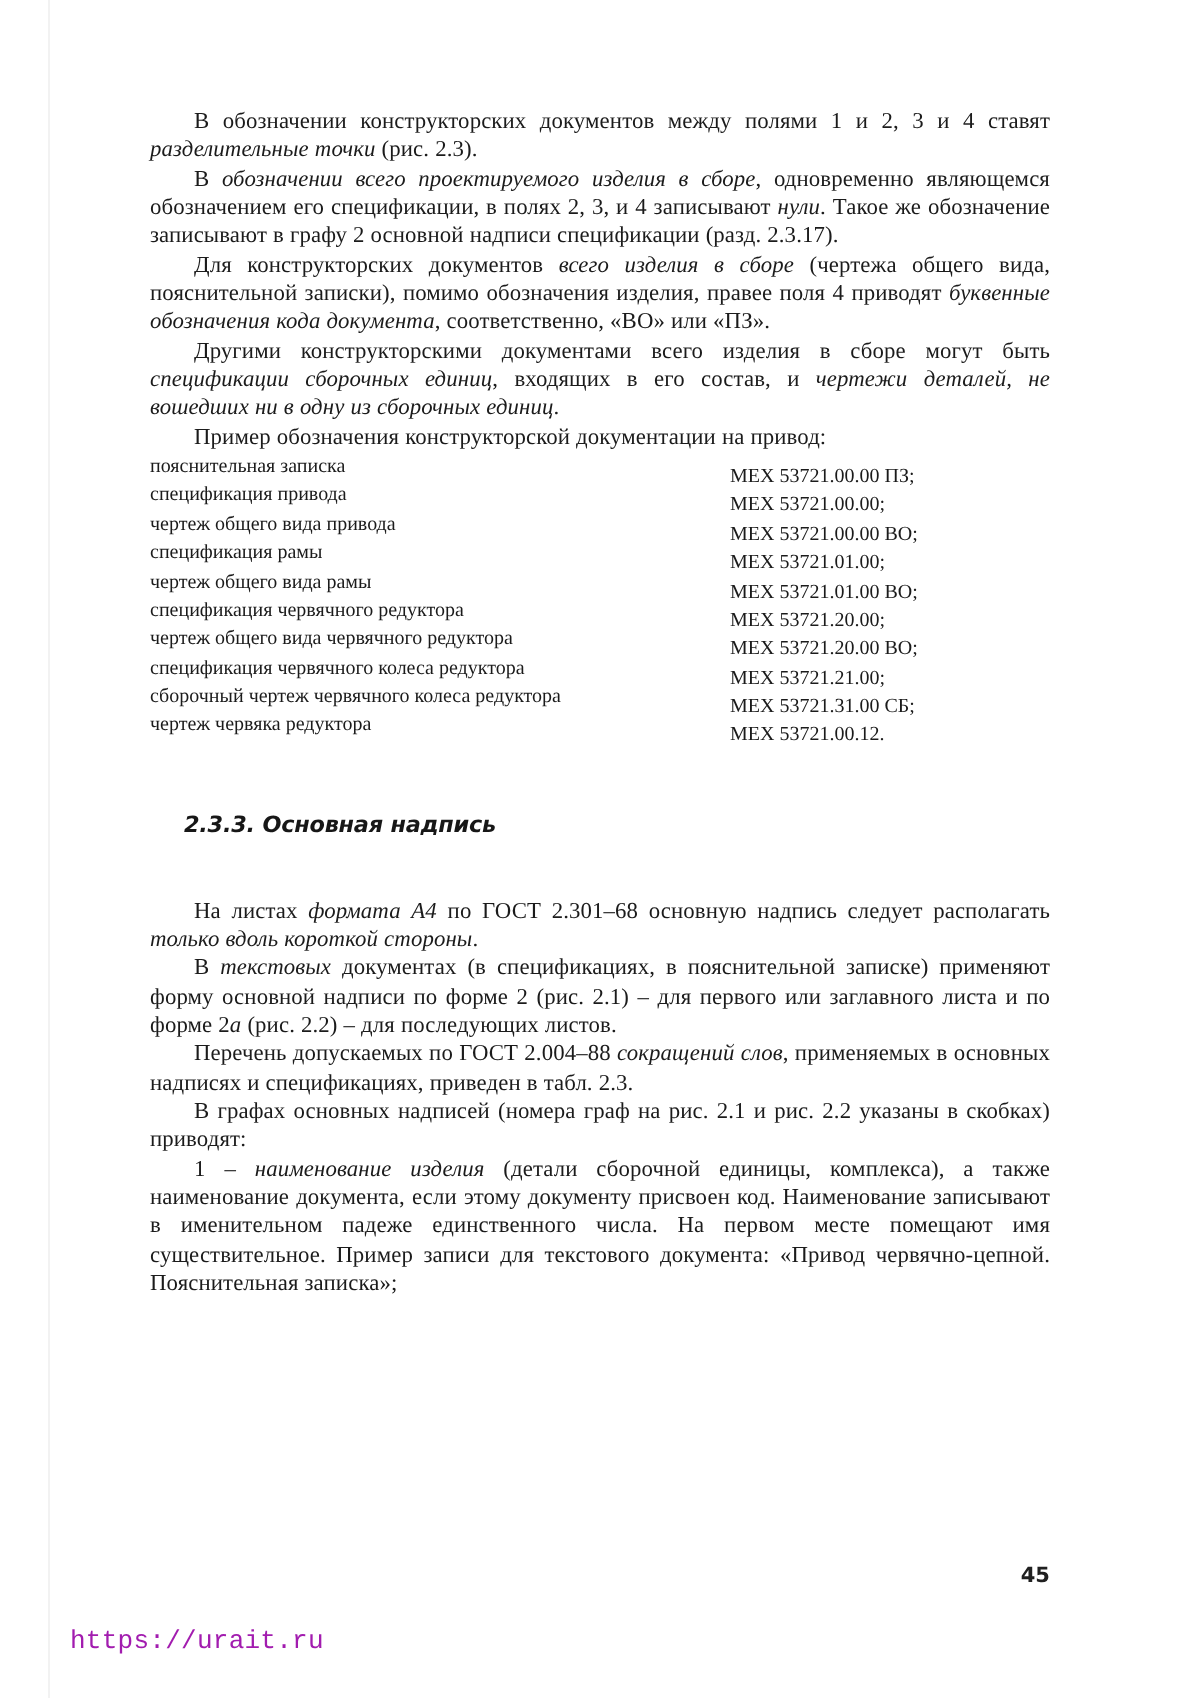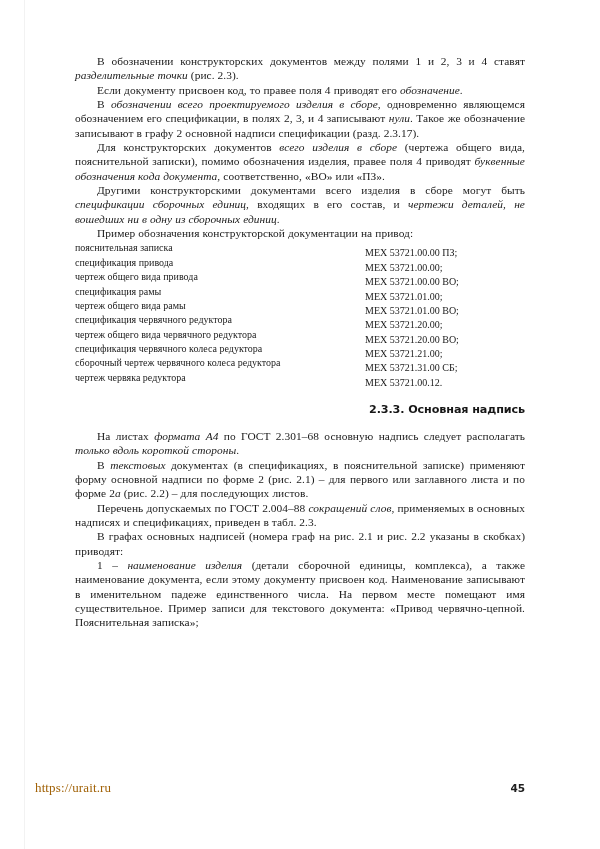--- a/index.html
+++ b/index.html
@@ -70,25 +70,26 @@
     display: inline-block;
   }
   .doc-list .doc-code {
     position: absolute;
     left: 290px;
     top: 5px;
   }
 
   
   h2.section-heading {
-    margin: 0;
+    margin: 17px;
     font-family: "DejaVu Sans", "Liberation Sans", sans-serif;
     font-size: 11.2px;
     font-weight: bold;
-    text-align: right;
+    font-style: italic;
+    text-align: left;
     line-height: 14px;
     letter-spacing: -0.01em;
     color: #171717;
   }
 
   .gap-before-heading { height: 17px; }
   .gap-after-heading  { height: 12px; }
   .gap-before-list    { height: 1px; }
   .gap-after-list     { height: 1px; }
 
@@ -102,37 +103,36 @@
     font-family: "DejaVu Sans", "Liberation Sans", sans-serif;
     font-size: 10.5px;
     font-weight: bold;
     color: #202020;
   }
 
   
   .watermark {
     position: absolute;
     left: 35px;
-    top: 780px;
-    font-family: Liberation Serif, serif;
+    top: 813px;
+    font-family: Liberation Mono, monospace;
     font-size: 13px;
-    color: #a16207;
+    color: #a21caf;
     letter-spacing: 0.01em;
   }
 </style>
 </head>
 <body>
 
 <div class="page-sheet"></div>
 
 <div class="content">
 
   <div id="para-top">
       <p class="para"><span>В обозначении конструкторских документов между полями 1 и 2, 3 и 4 ставят </span><i>разделительные точки</i><span> (рис. 2.3).</span></p>
-      <p class="para"><span>Если документу присвоен код, то правее поля 4 приводят его </span><i>обозначение</i><span>.</span></p>
       <p class="para"><span>В </span><i>обозначении всего проектируемого изделия в сборе</i><span>, одновременно являющемся обозначением его спецификации, в полях 2, 3, и 4 записывают </span><i>нули</i><span>. Такое же обозначение записывают в графу 2 основной надписи спецификации (разд. 2.3.17).</span></p>
       <p class="para"><span>Для конструкторских документов </span><i>всего изделия в сборе</i><span> (чертежа общего вида, пояснительной записки), помимо обозначения изделия, правее поля 4 приводят </span><i>буквенные обозначения кода документа</i><span>, соответственно, «ВО» или «ПЗ».</span></p>
       <p class="para"><span>Другими конструкторскими документами всего изделия в сборе могут быть </span><i>спецификации сборочных единиц</i><span>, входящих в его состав, и </span><i>чертежи деталей, не вошедших ни в одну из сборочных единиц</i><span>.</span></p>
       <p class="para"><span>Пример обозначения конструкторской документации на привод:</span></p>
     </div>
 
   <div class="gap-before-list"></div>
   <ul class="doc-list" id="doc-list">
       <li><span class="doc-name">пояснительная записка</span><span class="doc-code">МЕХ 53721.00.00 ПЗ;</span></li>
       <li><span class="doc-name">спецификация привода</span><span class="doc-code">МЕХ 53721.00.00;</span></li>

